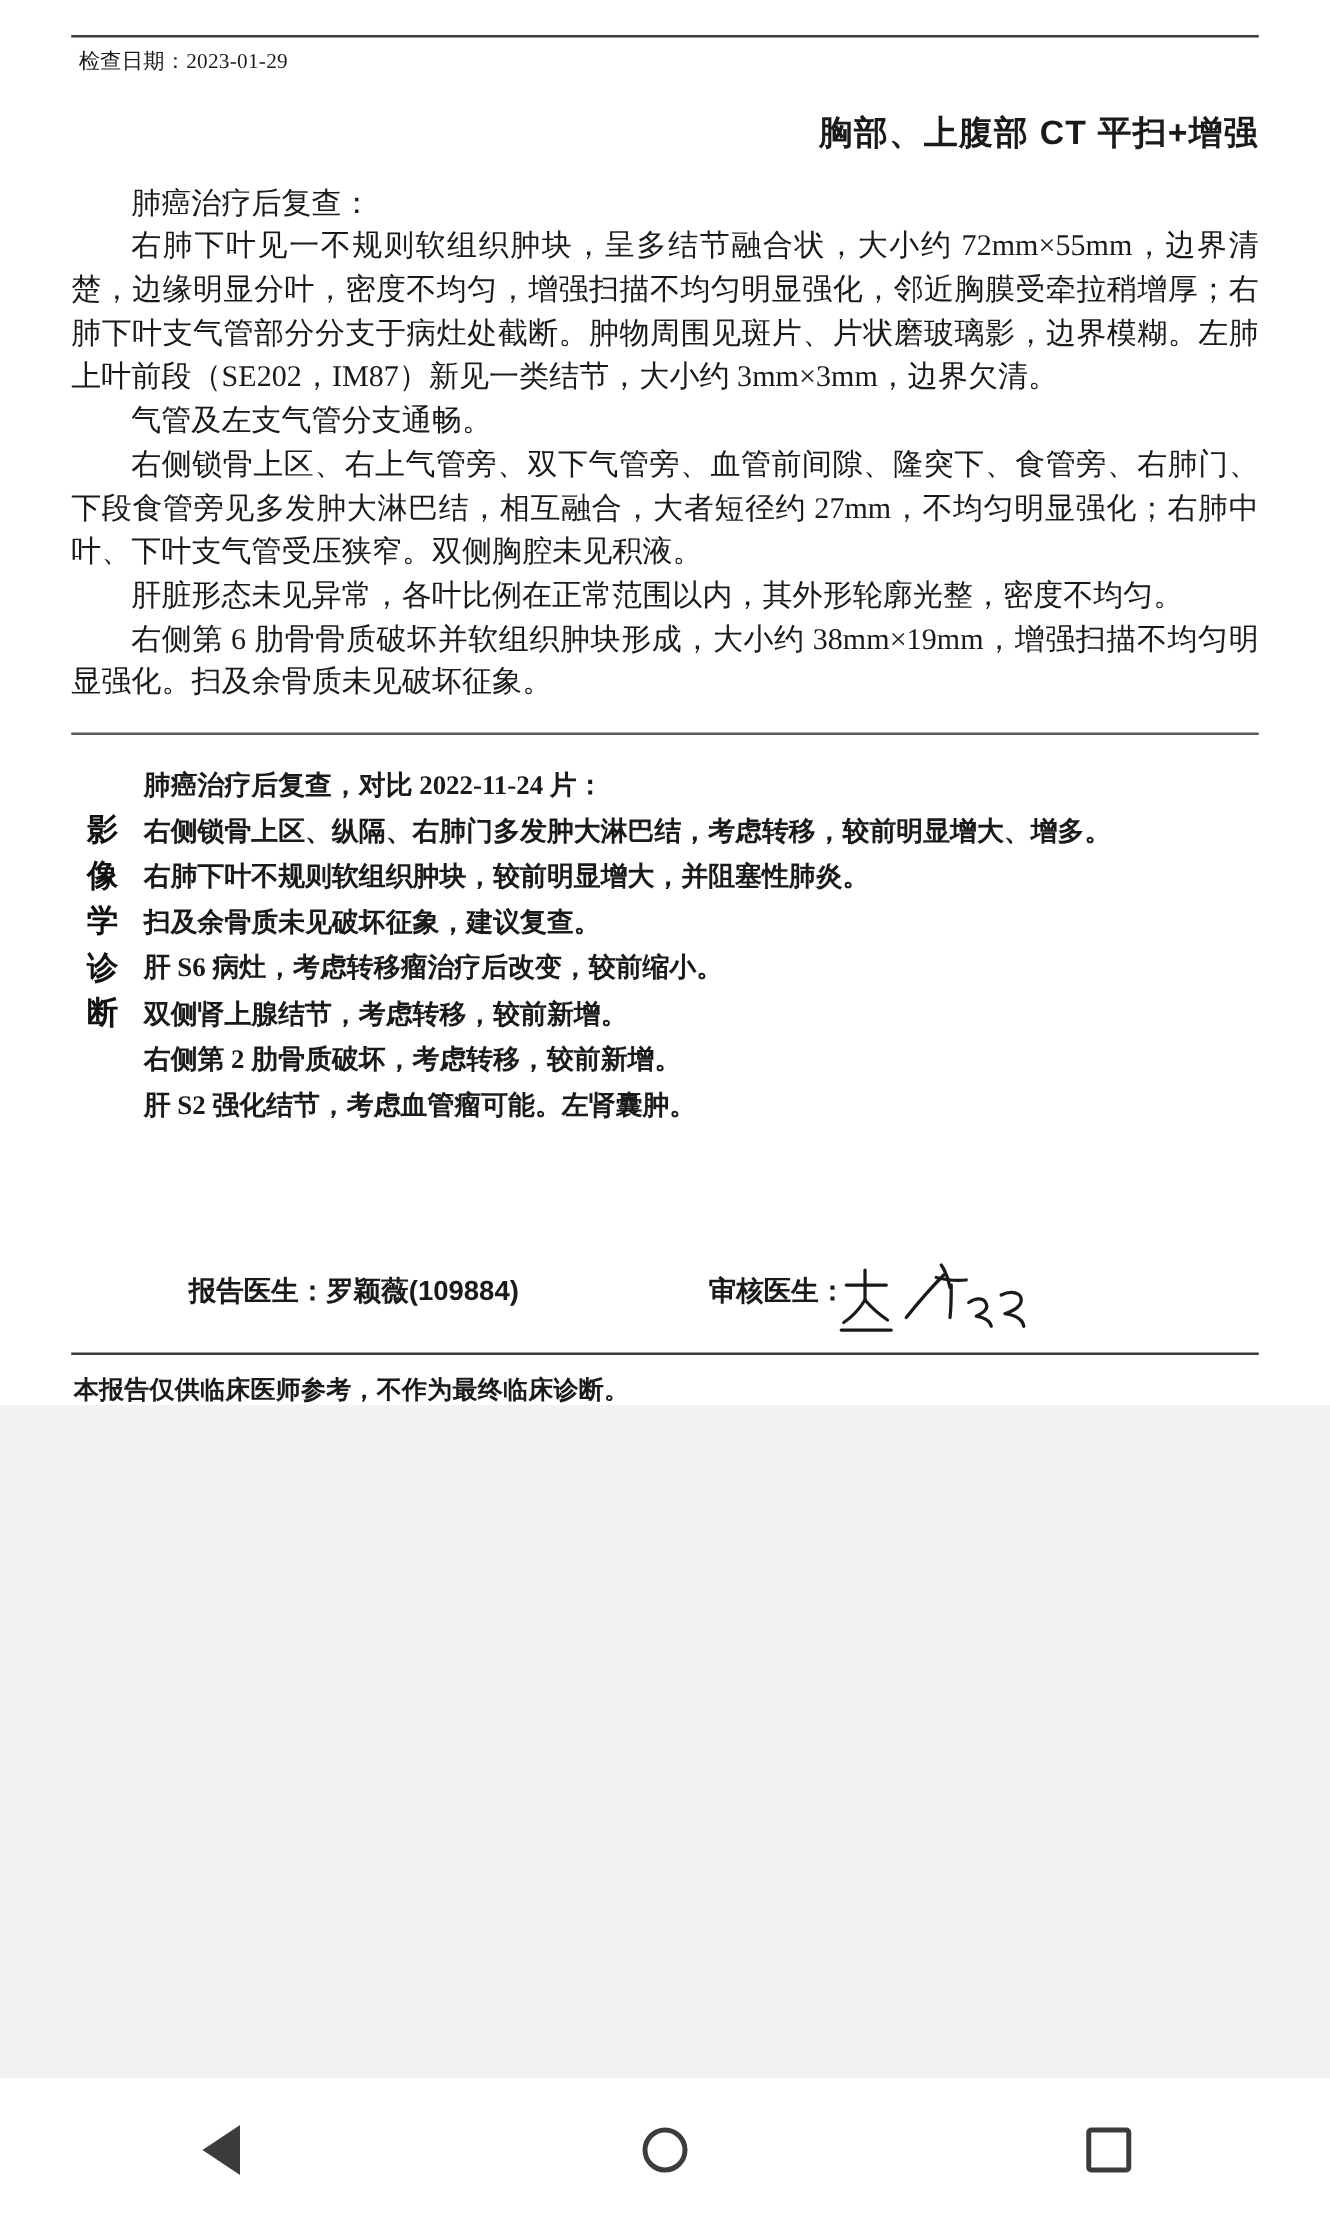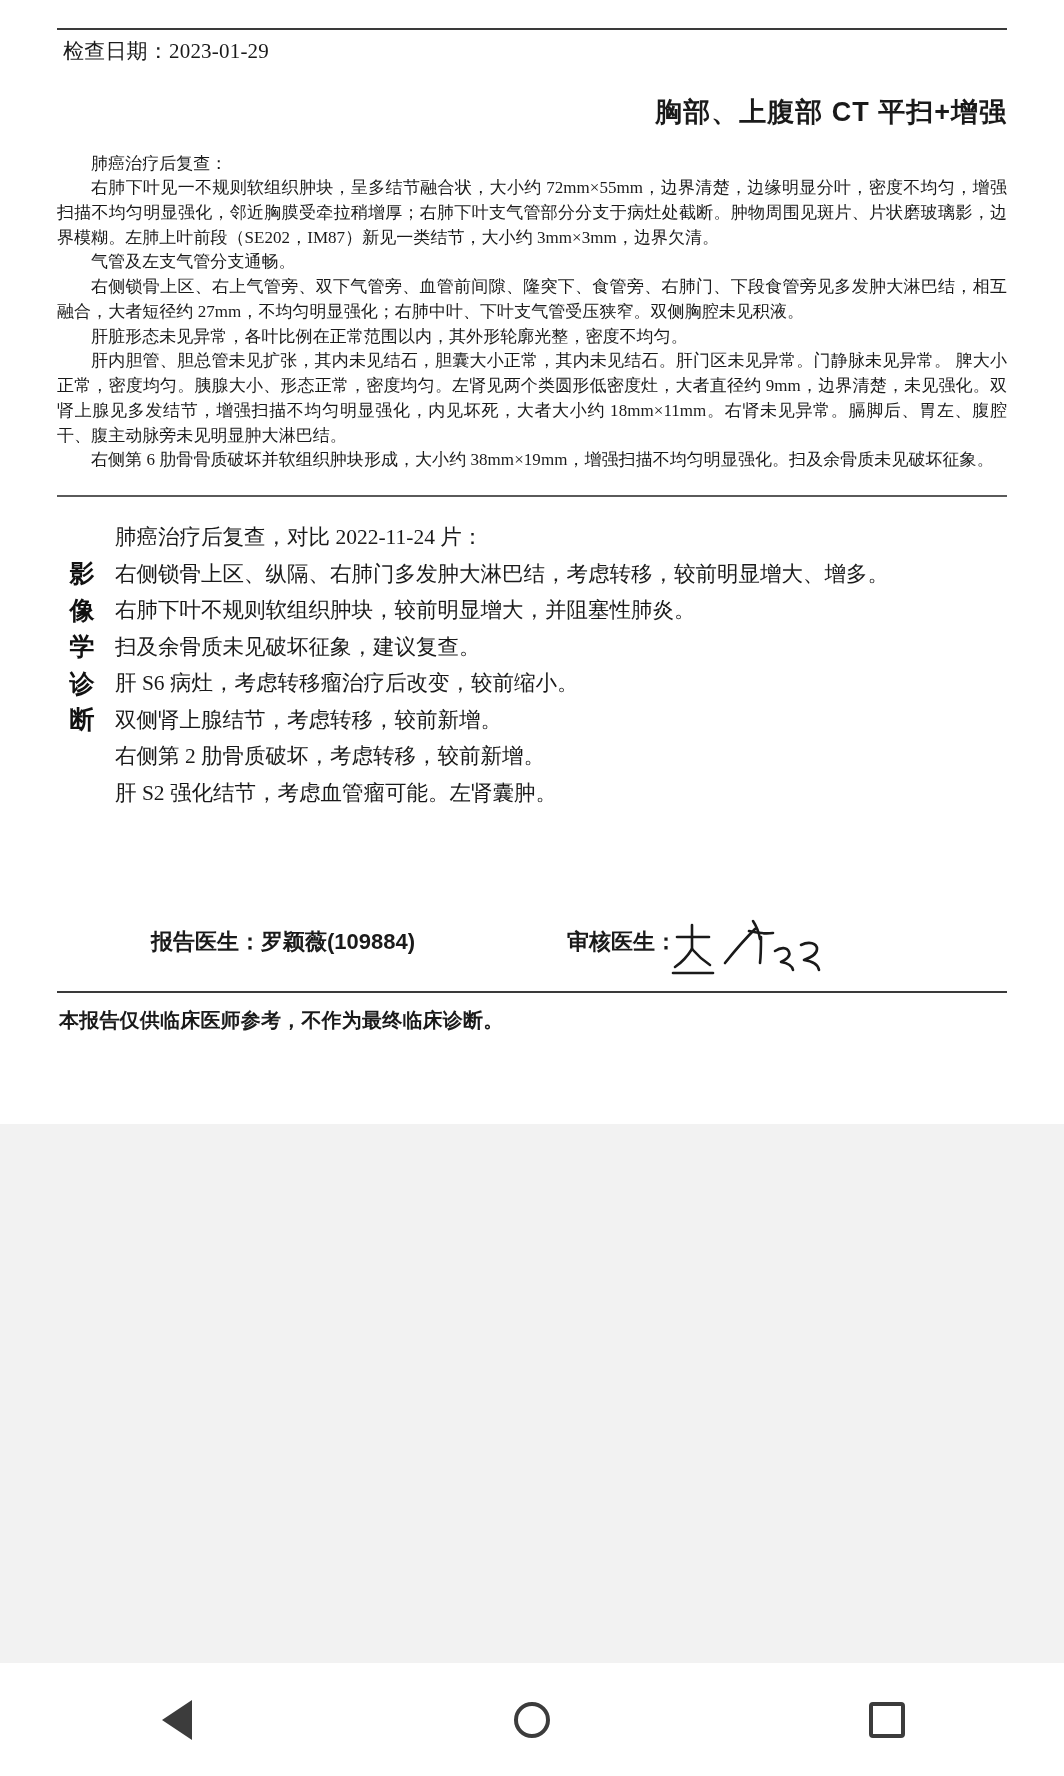--- a/index.html
+++ b/index.html
@@ -46,39 +46,39 @@
     margin: 22px 0 0 0;
   }
   .rule-bottom {
     height: 0;
     border-top: 2px solid #3a3a3a;
     margin: 0;
   }
 
   
   .exam-date {
-    font-size: 21px;
+    font-size: 17px;
     line-height: 1.5;
     padding: 6px 0 0 6px;
     letter-spacing: 0.2px;
     white-space: nowrap;
   }
 
   .doc-title {
     text-align: right;
     font-size: 27px;
     font-weight: bold;
     letter-spacing: 1px;
     margin: 26px 0 22px 0;
     font-family: "Liberation Sans", "DejaVu Sans", sans-serif;
   }
 
   
   .findings {
-    font-size: 17px;
+    font-size: 24px;
     line-height: 1.455;
     text-align: justify;
     text-justify: inter-ideograph;
     letter-spacing: 0.05px;
   }
   .findings p {
     margin: 0;
     text-indent: 2em;
   }
 
@@ -101,20 +101,21 @@
   }
   .diagnosis-label span {
     display: block;
     text-align: center;
   }
   .diagnosis-body {
     flex: 1 1 auto;
     font-size: 21.5px;
     line-height: 36.5px;
     padding-left: 10px;
+    font-weight: bold;
   }
   .diagnosis-body p {
     margin: 0;
     white-space: nowrap;
   }
 
   
   .signature-row {
     position: relative;
     margin-top: 106px;
@@ -215,21 +216,20 @@
     <div class="exam-date">检查日期：2023-01-29</div>
 
     <div class="doc-title">胸部、上腹部 CT 平扫+增强</div>
 
     <div class="findings">
       <p>肺癌治疗后复查：</p>
       <p>右肺下叶见一不规则软组织肿块，呈多结节融合状，大小约 72mm×55mm，边界清楚，边缘明显分叶，密度不均匀，增强扫描不均匀明显强化，邻近胸膜受牵拉稍增厚；右肺下叶支气管部分分支于病灶处截断。肿物周围见斑片、片状磨玻璃影，边界模糊。左肺上叶前段（SE202，IM87）新见一类结节，大小约 3mm×3mm，边界欠清。</p>
       <p>气管及左支气管分支通畅。</p>
       <p>右侧锁骨上区、右上气管旁、双下气管旁、血管前间隙、隆突下、食管旁、右肺门、下段食管旁见多发肿大淋巴结，相互融合，大者短径约 27mm，不均匀明显强化；右肺中叶、下叶支气管受压狭窄。双侧胸腔未见积液。</p>
       <p>肝脏形态未见异常，各叶比例在正常范围以内，其外形轮廓光整，密度不均匀。</p>
-      <p>肝内胆管、胆总管未见扩张，其内未见结石，胆囊大小正常，其内未见结石。肝门区未见异常。门静脉未见异常。 脾大小正常，密度均匀。胰腺大小、形态正常，密度均匀。左肾见两个类圆形低密度灶，大者直径约 9mm，边界清楚，未见强化。双肾上腺见多发结节，增强扫描不均匀明显强化，内见坏死，大者大小约 18mm×11mm。右肾未见异常。膈脚后、胃左、腹腔干、腹主动脉旁未见明显肿大淋巴结。</p>
       <p>右侧第 6 肋骨骨质破坏并软组织肿块形成，大小约 38mm×19mm，增强扫描不均匀明显强化。扫及余骨质未见破坏征象。</p>
     </div>
 
     <div class="rule-mid"></div>
 
     <div class="diagnosis-wrap">
       <div class="diagnosis-label">
         <span>影</span>
         <span>像</span>
         <span>学</span>

